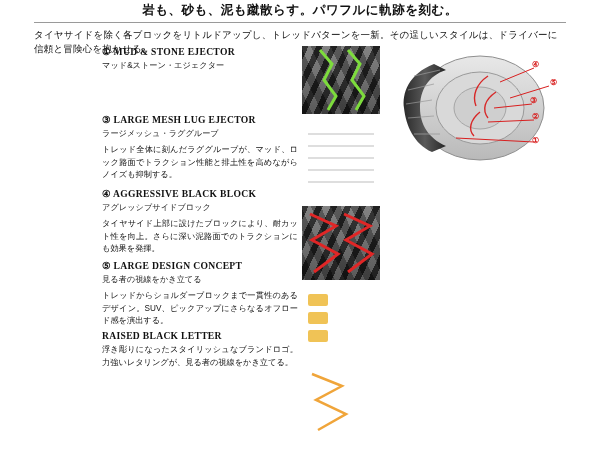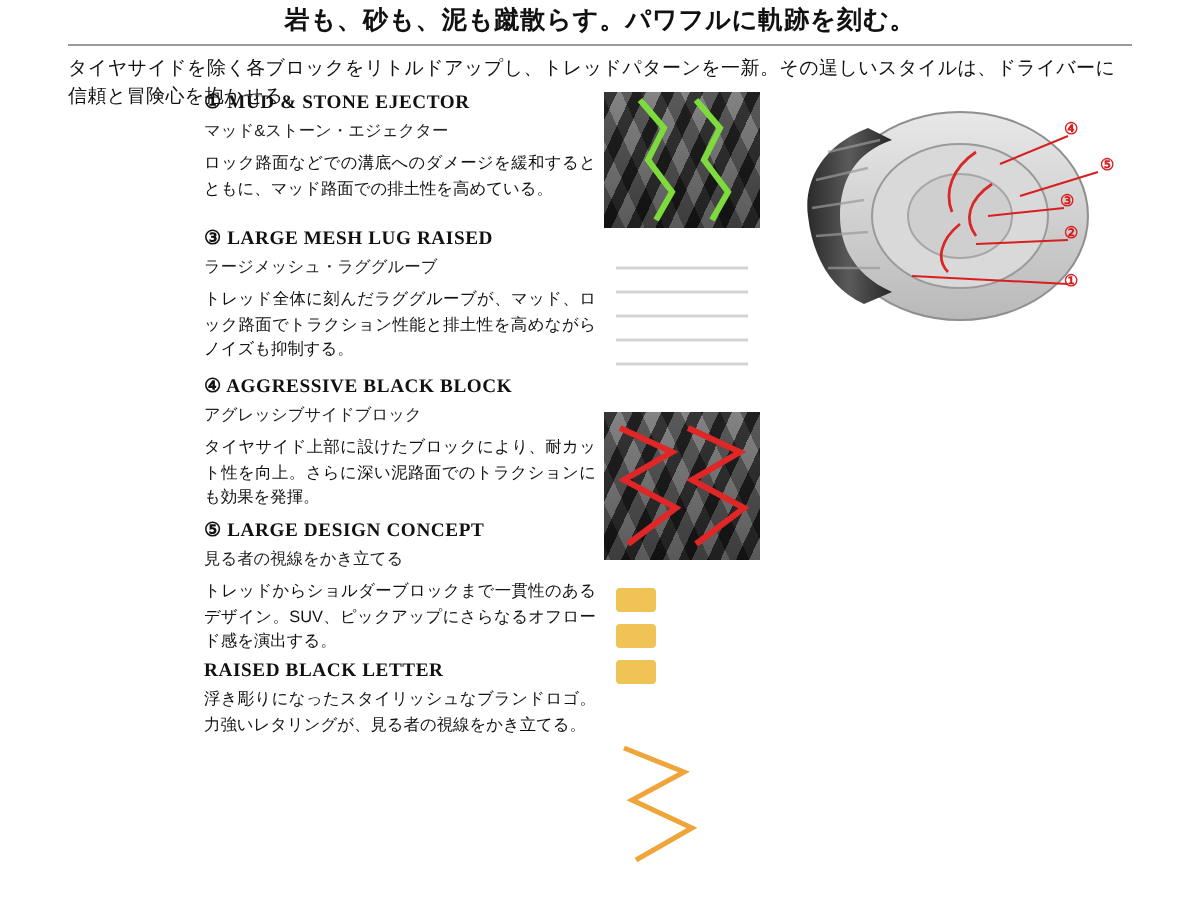--- a/index.html
+++ b/index.html
@@ -119,26 +119,25 @@
   <div class="rule"></div>
   <div class="lede">タイヤサイドを除く各ブロックをリトルドアップし、トレッドパターンを一新。その逞しいスタイルは、ドライバーに信頼と冒険心を抱かせる。</div>
 
   <div class="content">
 
     <div class="features">
 
       <div class="feature" style="height:58px">
         <div class="f-title">① MUD &amp; STONE EJECTOR</div>
         <div class="f-sub">マッド&amp;ストーン・エジェクター</div>
-        <div class="f-body">ロック路面などでの溝底へのダメージを緩和するとともに、マッド路面での排土性を高めている。</div>
       </div>
 
 
       <div class="feature" style="height:66px;margin-top:10px">
-        <div class="f-title">③ LARGE MESH LUG RAISED</div>
+        <div class="f-title">③ LARGE MESH LUG EJECTOR</div>
         <div class="f-sub">ラージメッシュ・ラググルーブ</div>
         <div class="f-body">トレッド全体に刻んだラググルーブが、マッド、ロック路面でトラクション性能と排土性を高めながらノイズも抑制する。</div>
       </div>
 
       <div class="feature" style="height:62px;margin-top:8px">
         <div class="f-title">④ AGGRESSIVE BLACK BLOCK</div>
         <div class="f-sub">アグレッシブサイドブロック</div>
         <div class="f-body">タイヤサイド上部に設けたブロックにより、耐カット性を向上。さらに深い泥路面でのトラクションにも効果を発揮。</div>
       </div>
 

